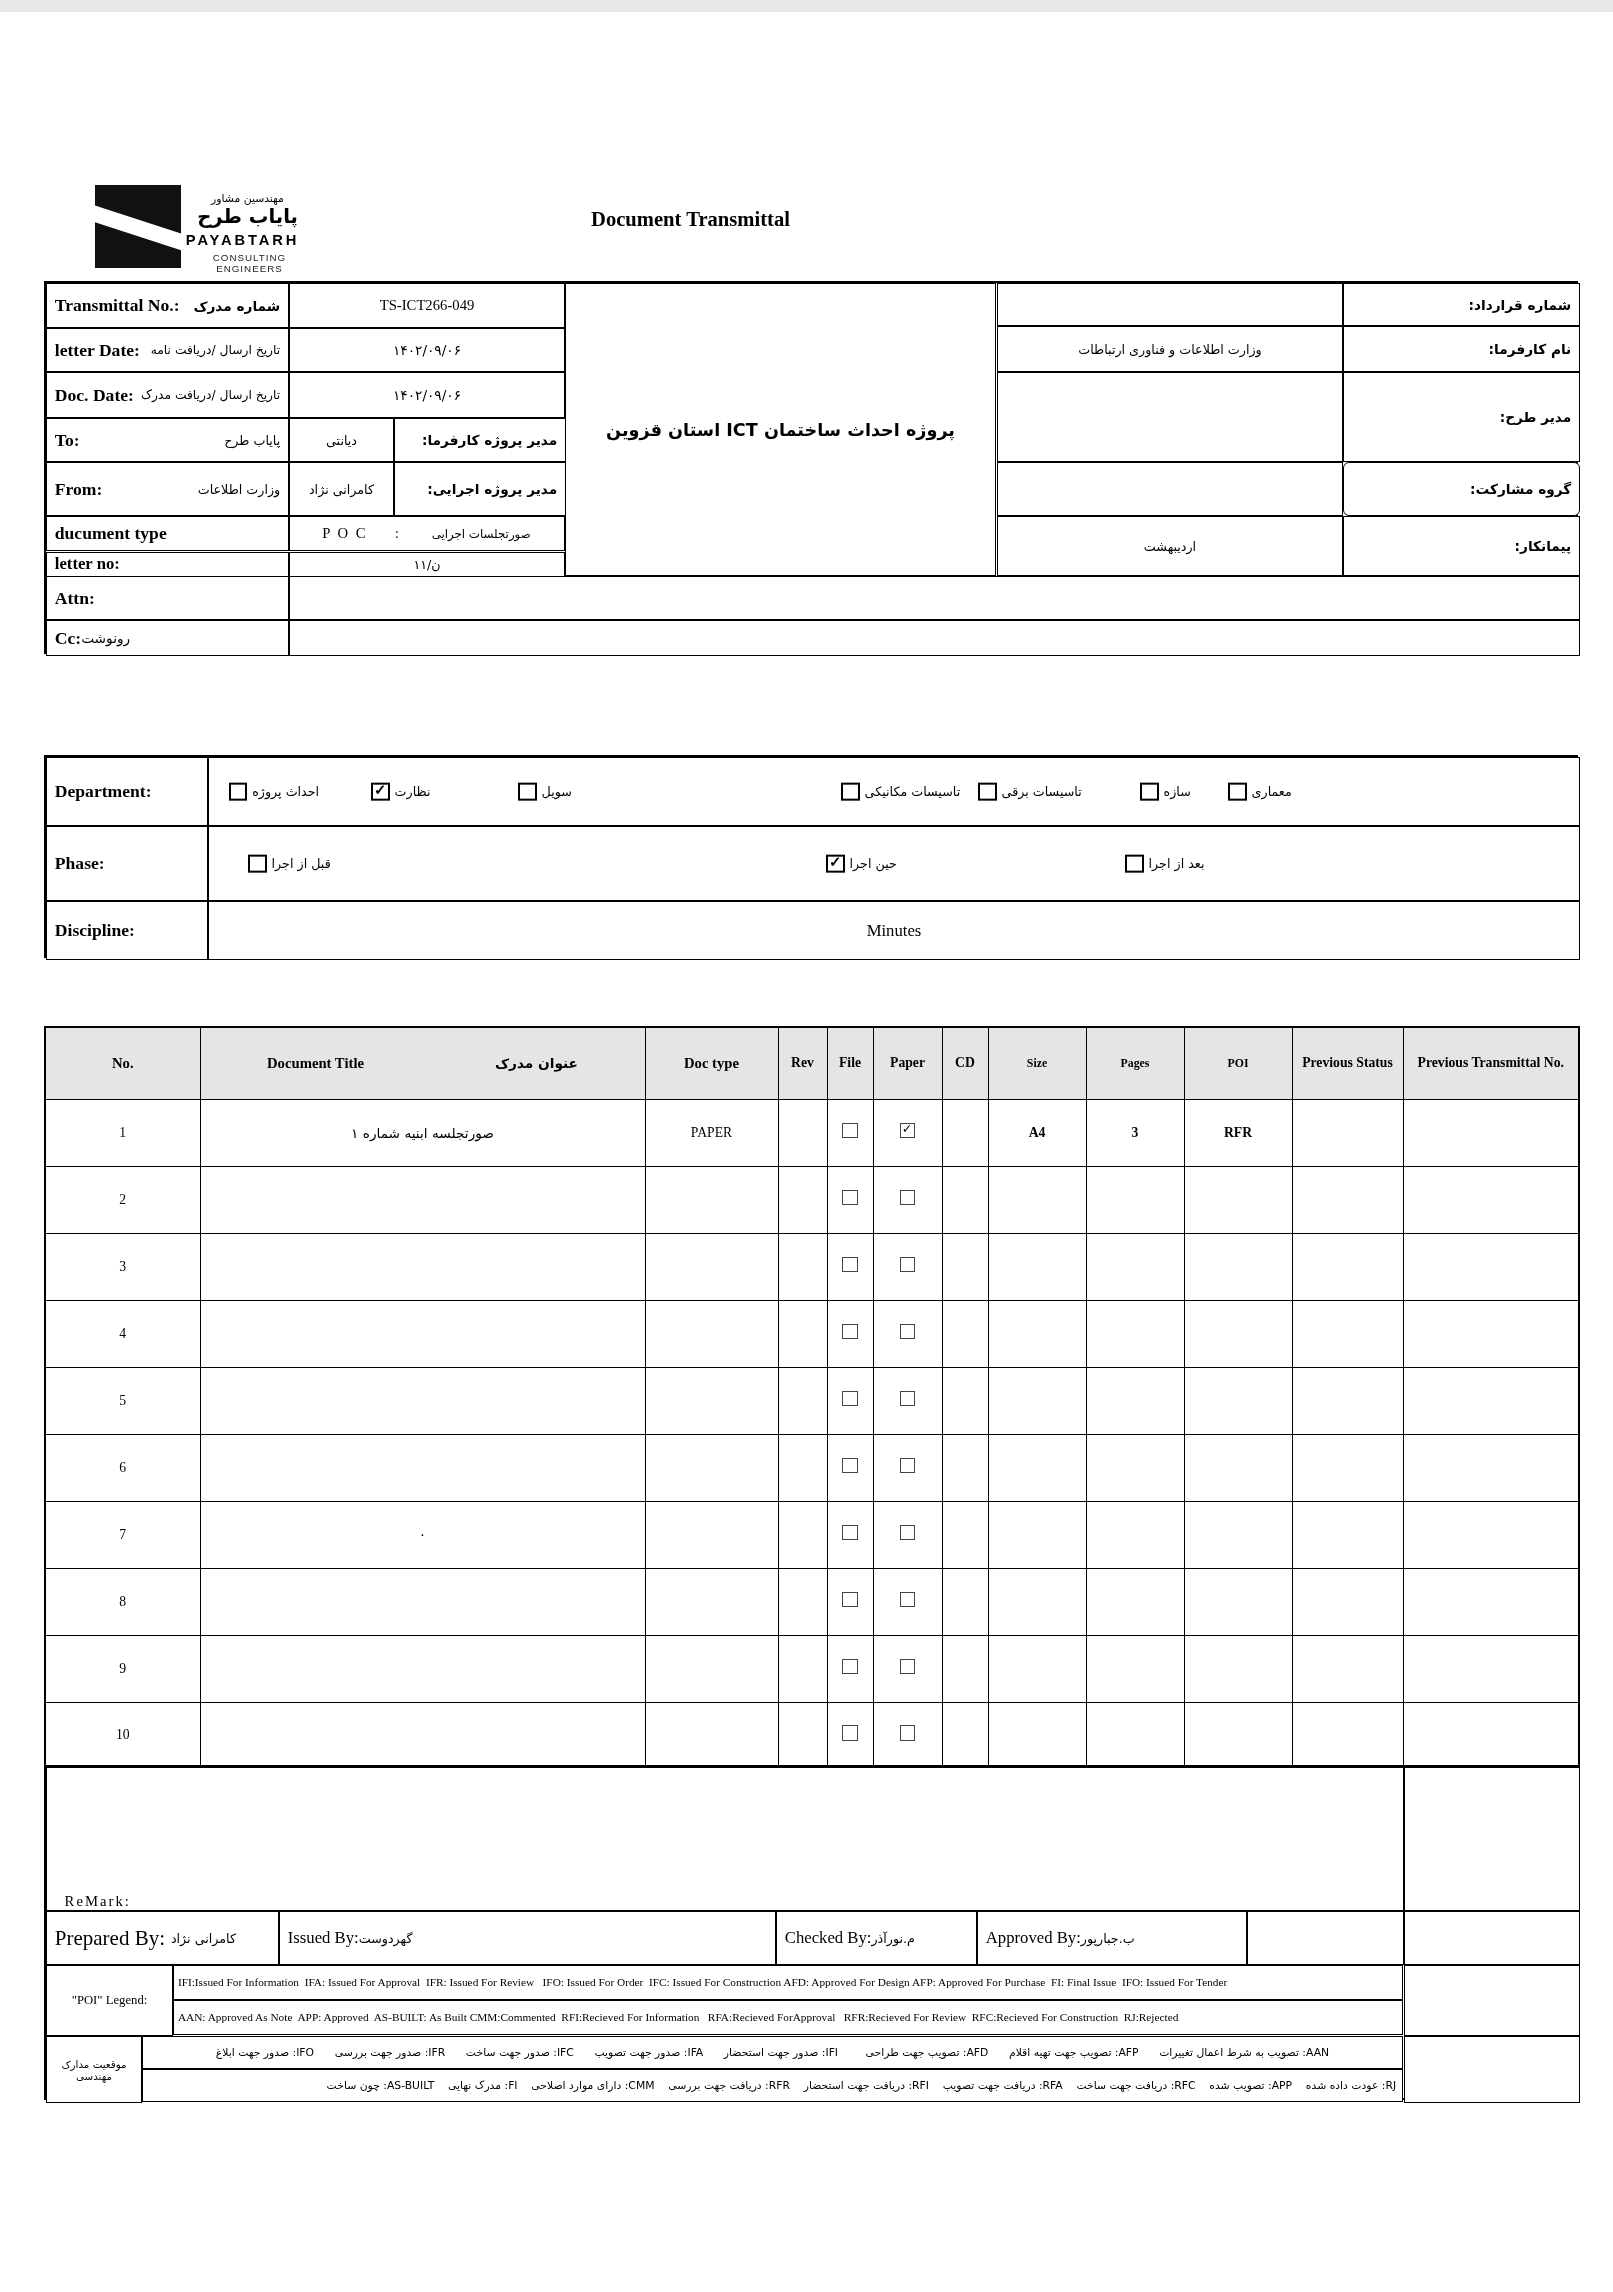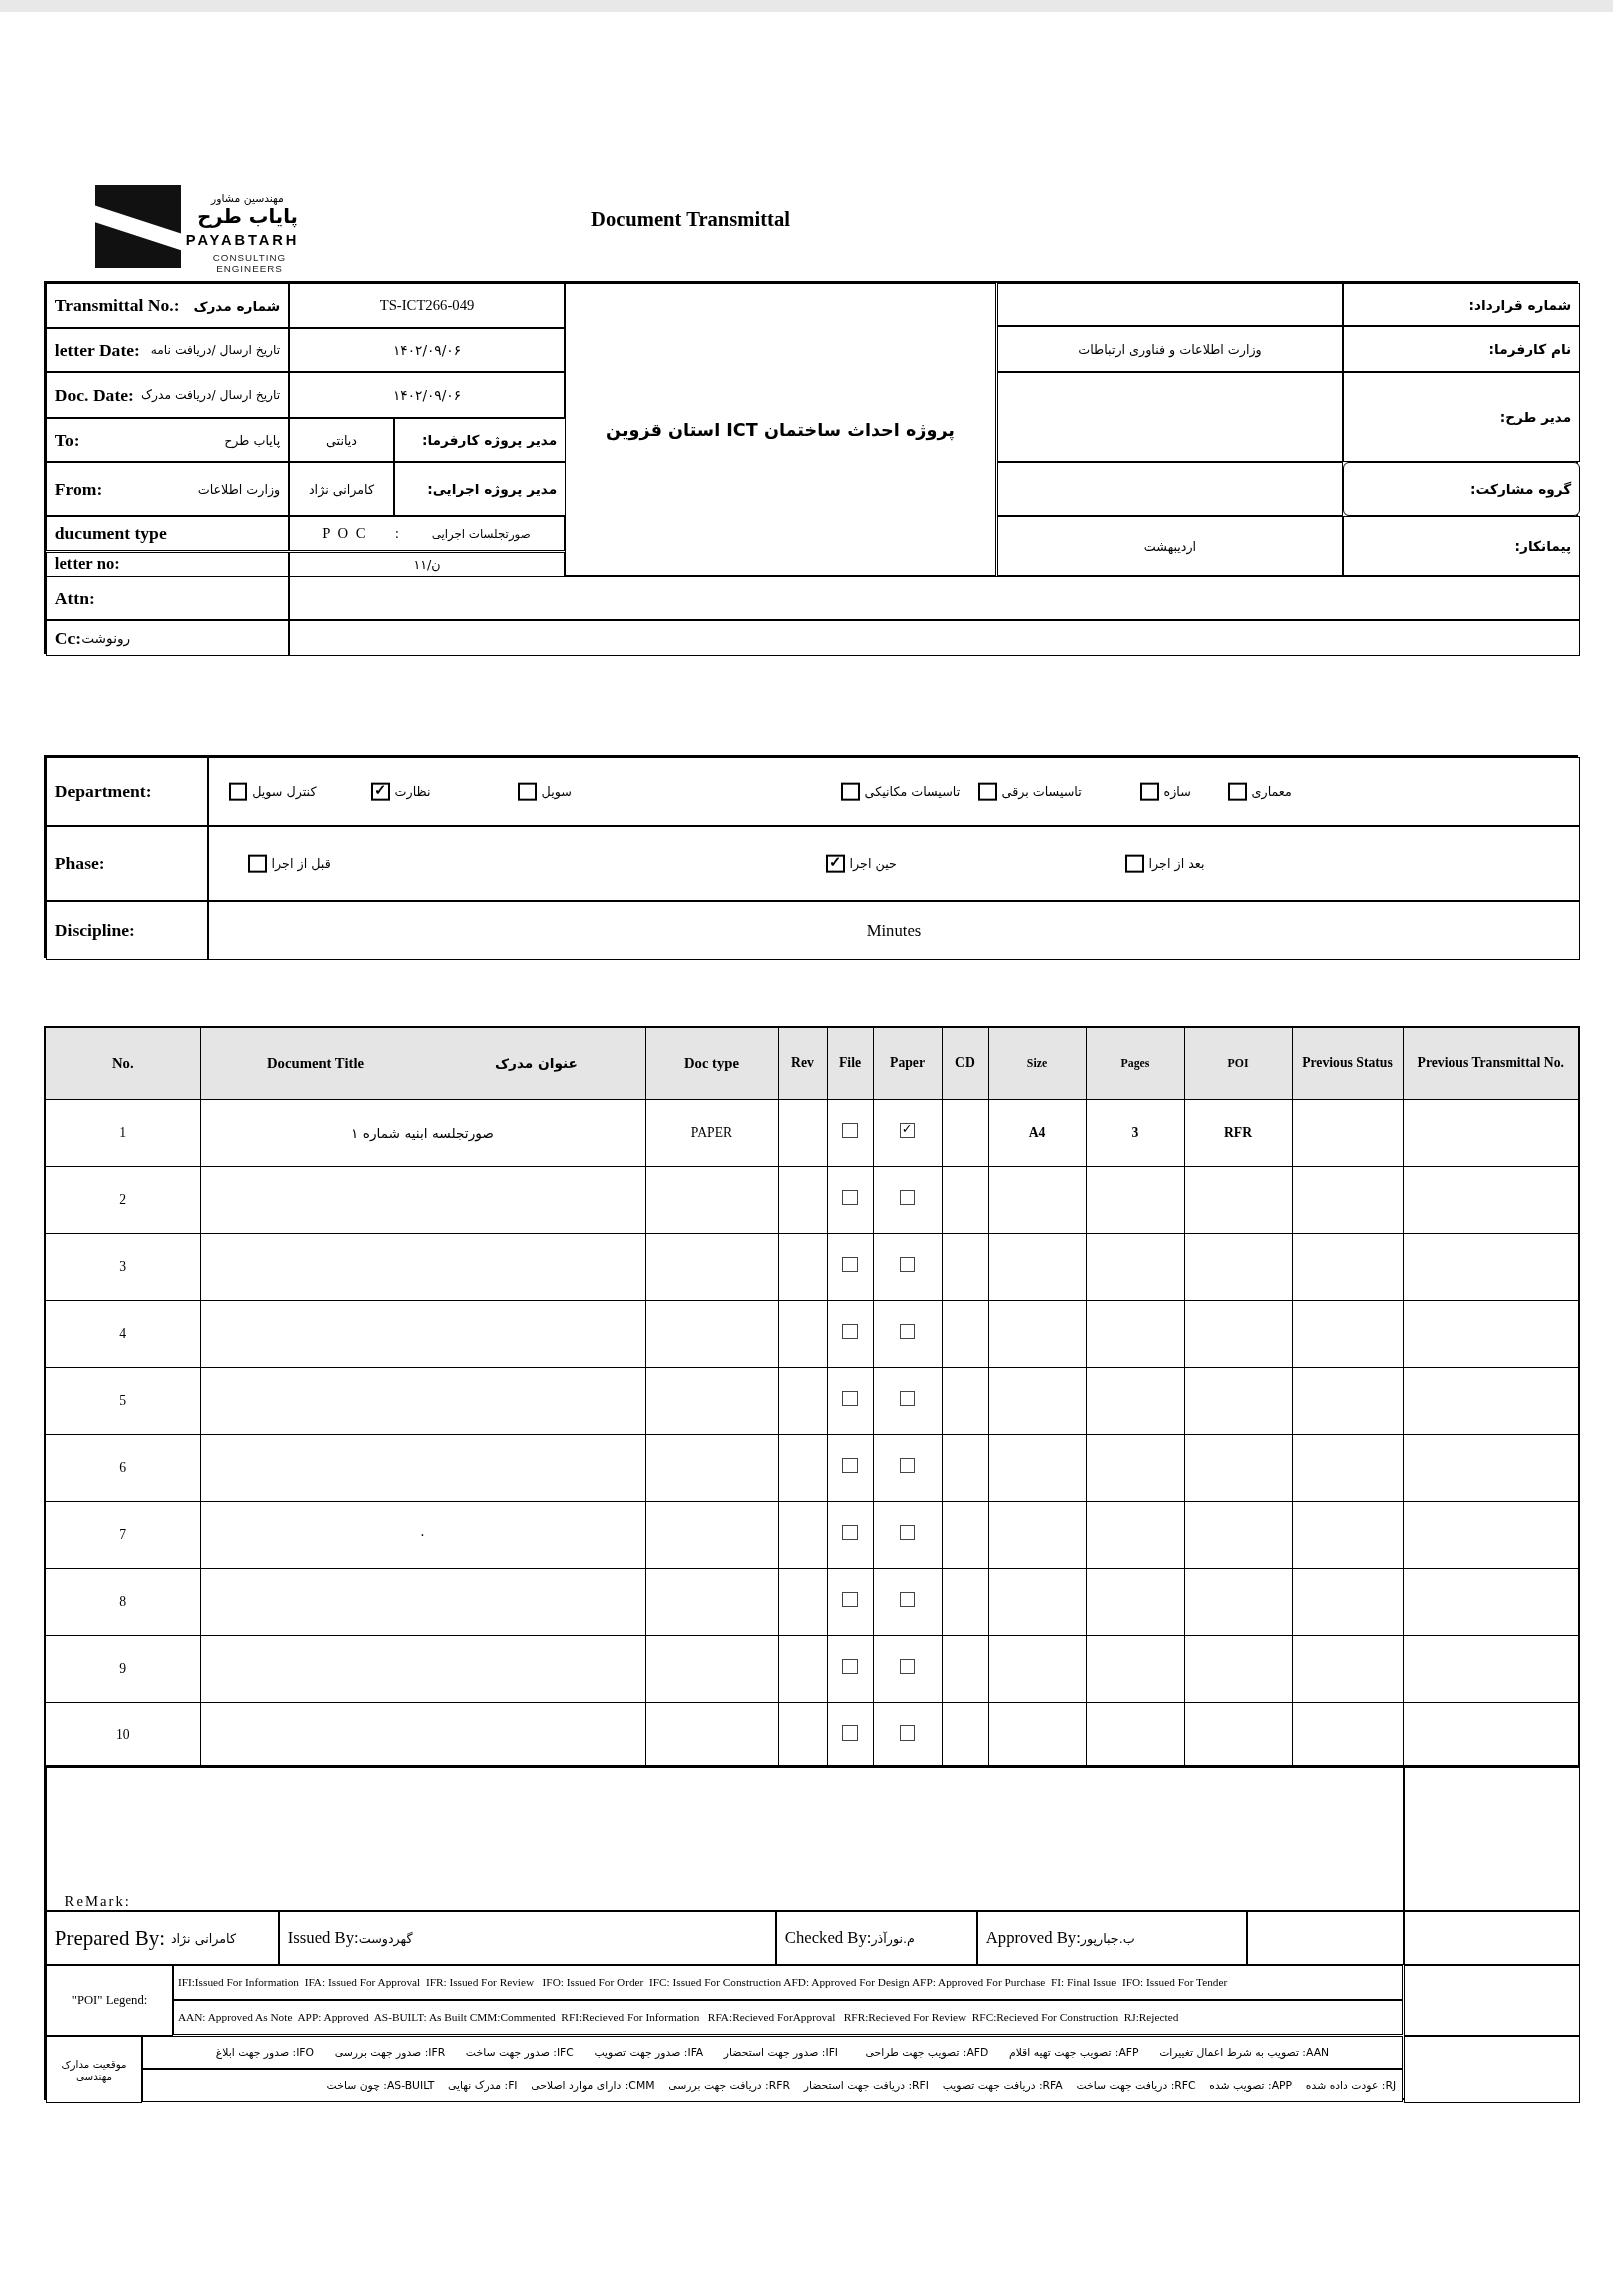--- a/index.html
+++ b/index.html
@@ -154,21 +154,21 @@
         <div class="cbitem" style="left: 309px;">
           <span class="pcb"></span>
           <span class="cbl fa">سویل</span>
         </div>
         <div class="cbitem" style="left: 162px;">
           <span class="pcb on"></span>
           <span class="cbl fa">نظارت</span>
         </div>
         <div class="cbitem" style="left: 19.6px;">
           <span class="pcb"></span>
-          <span class="cbl fa">کنترل سویل</span>
+          <span class="cbl fa">احداث پروژه</span>
         </div>
       </div>
     <div class="cell padh" style="left:0;top:69px;width:162px;height:75px;">
       <span class="lbl-en">Phase:</span>
     </div>
     <div class="cell" style="left:162px;top:69px;width:1372px;height:75px;" id="phase-row">
         <div class="cbitem" style="left: 916px;">
           <span class="pcb"></span>
           <span class="cbl fa">بعد از اجرا</span>
         </div>

